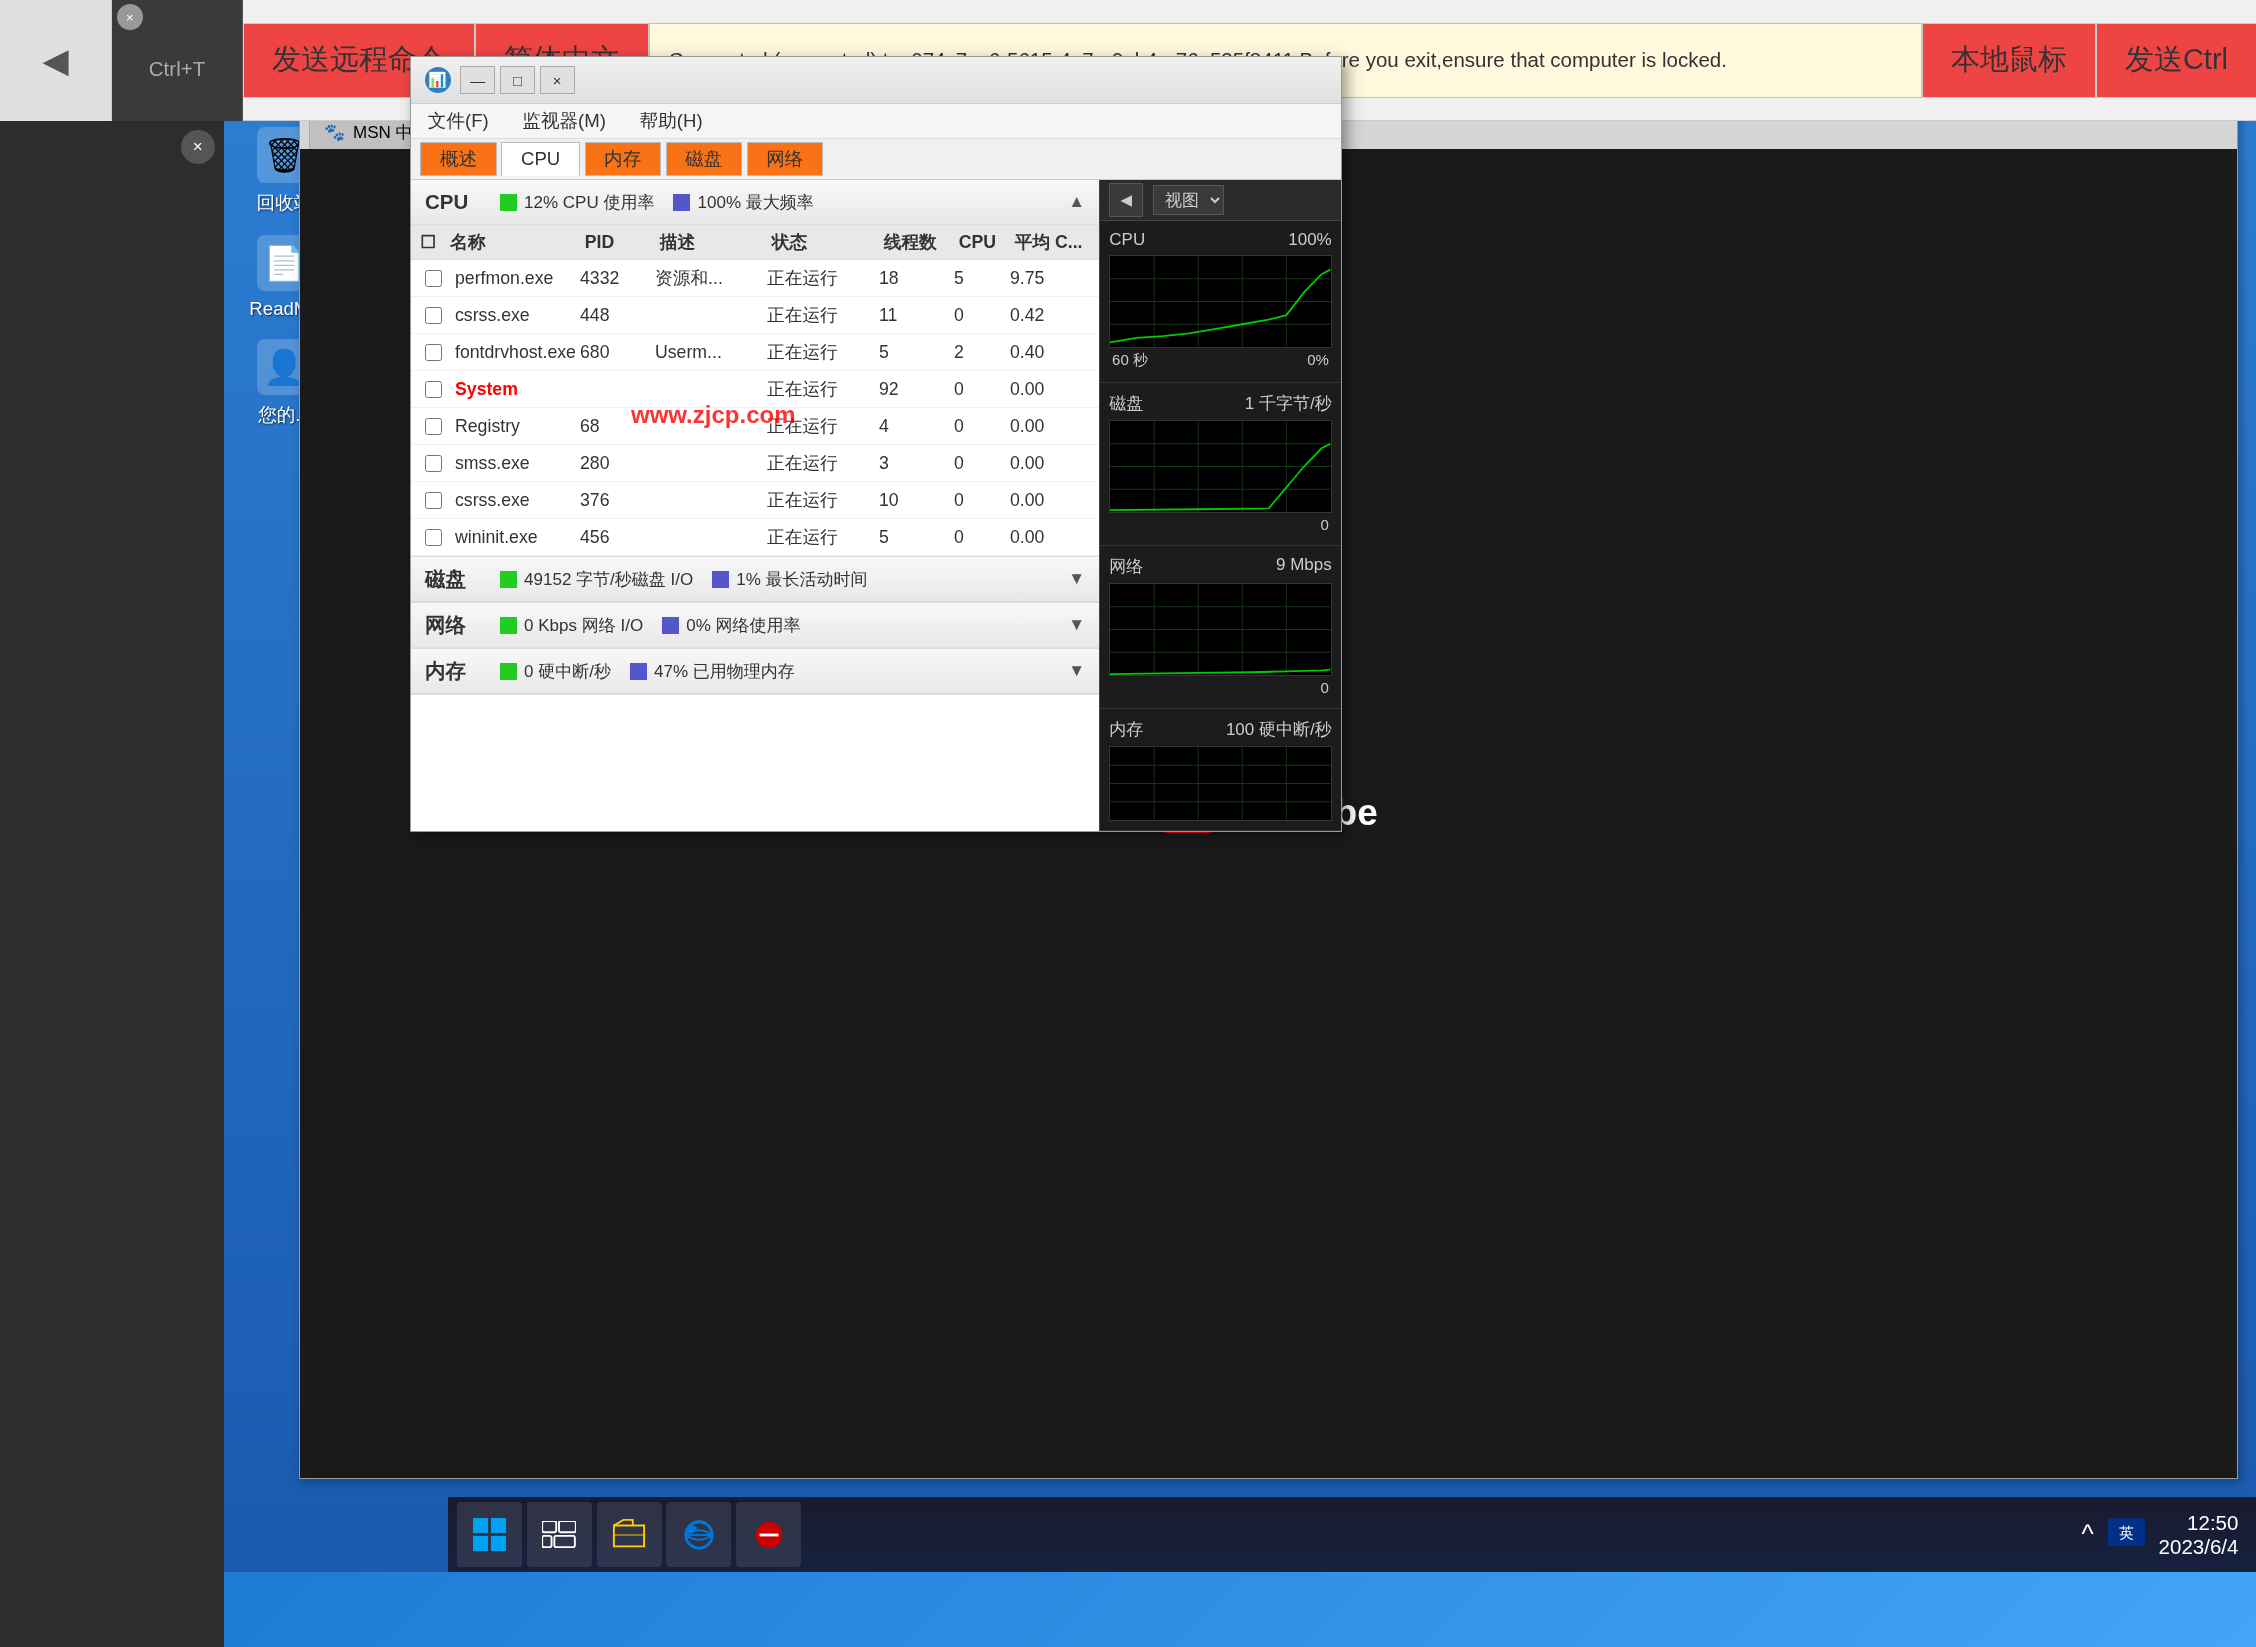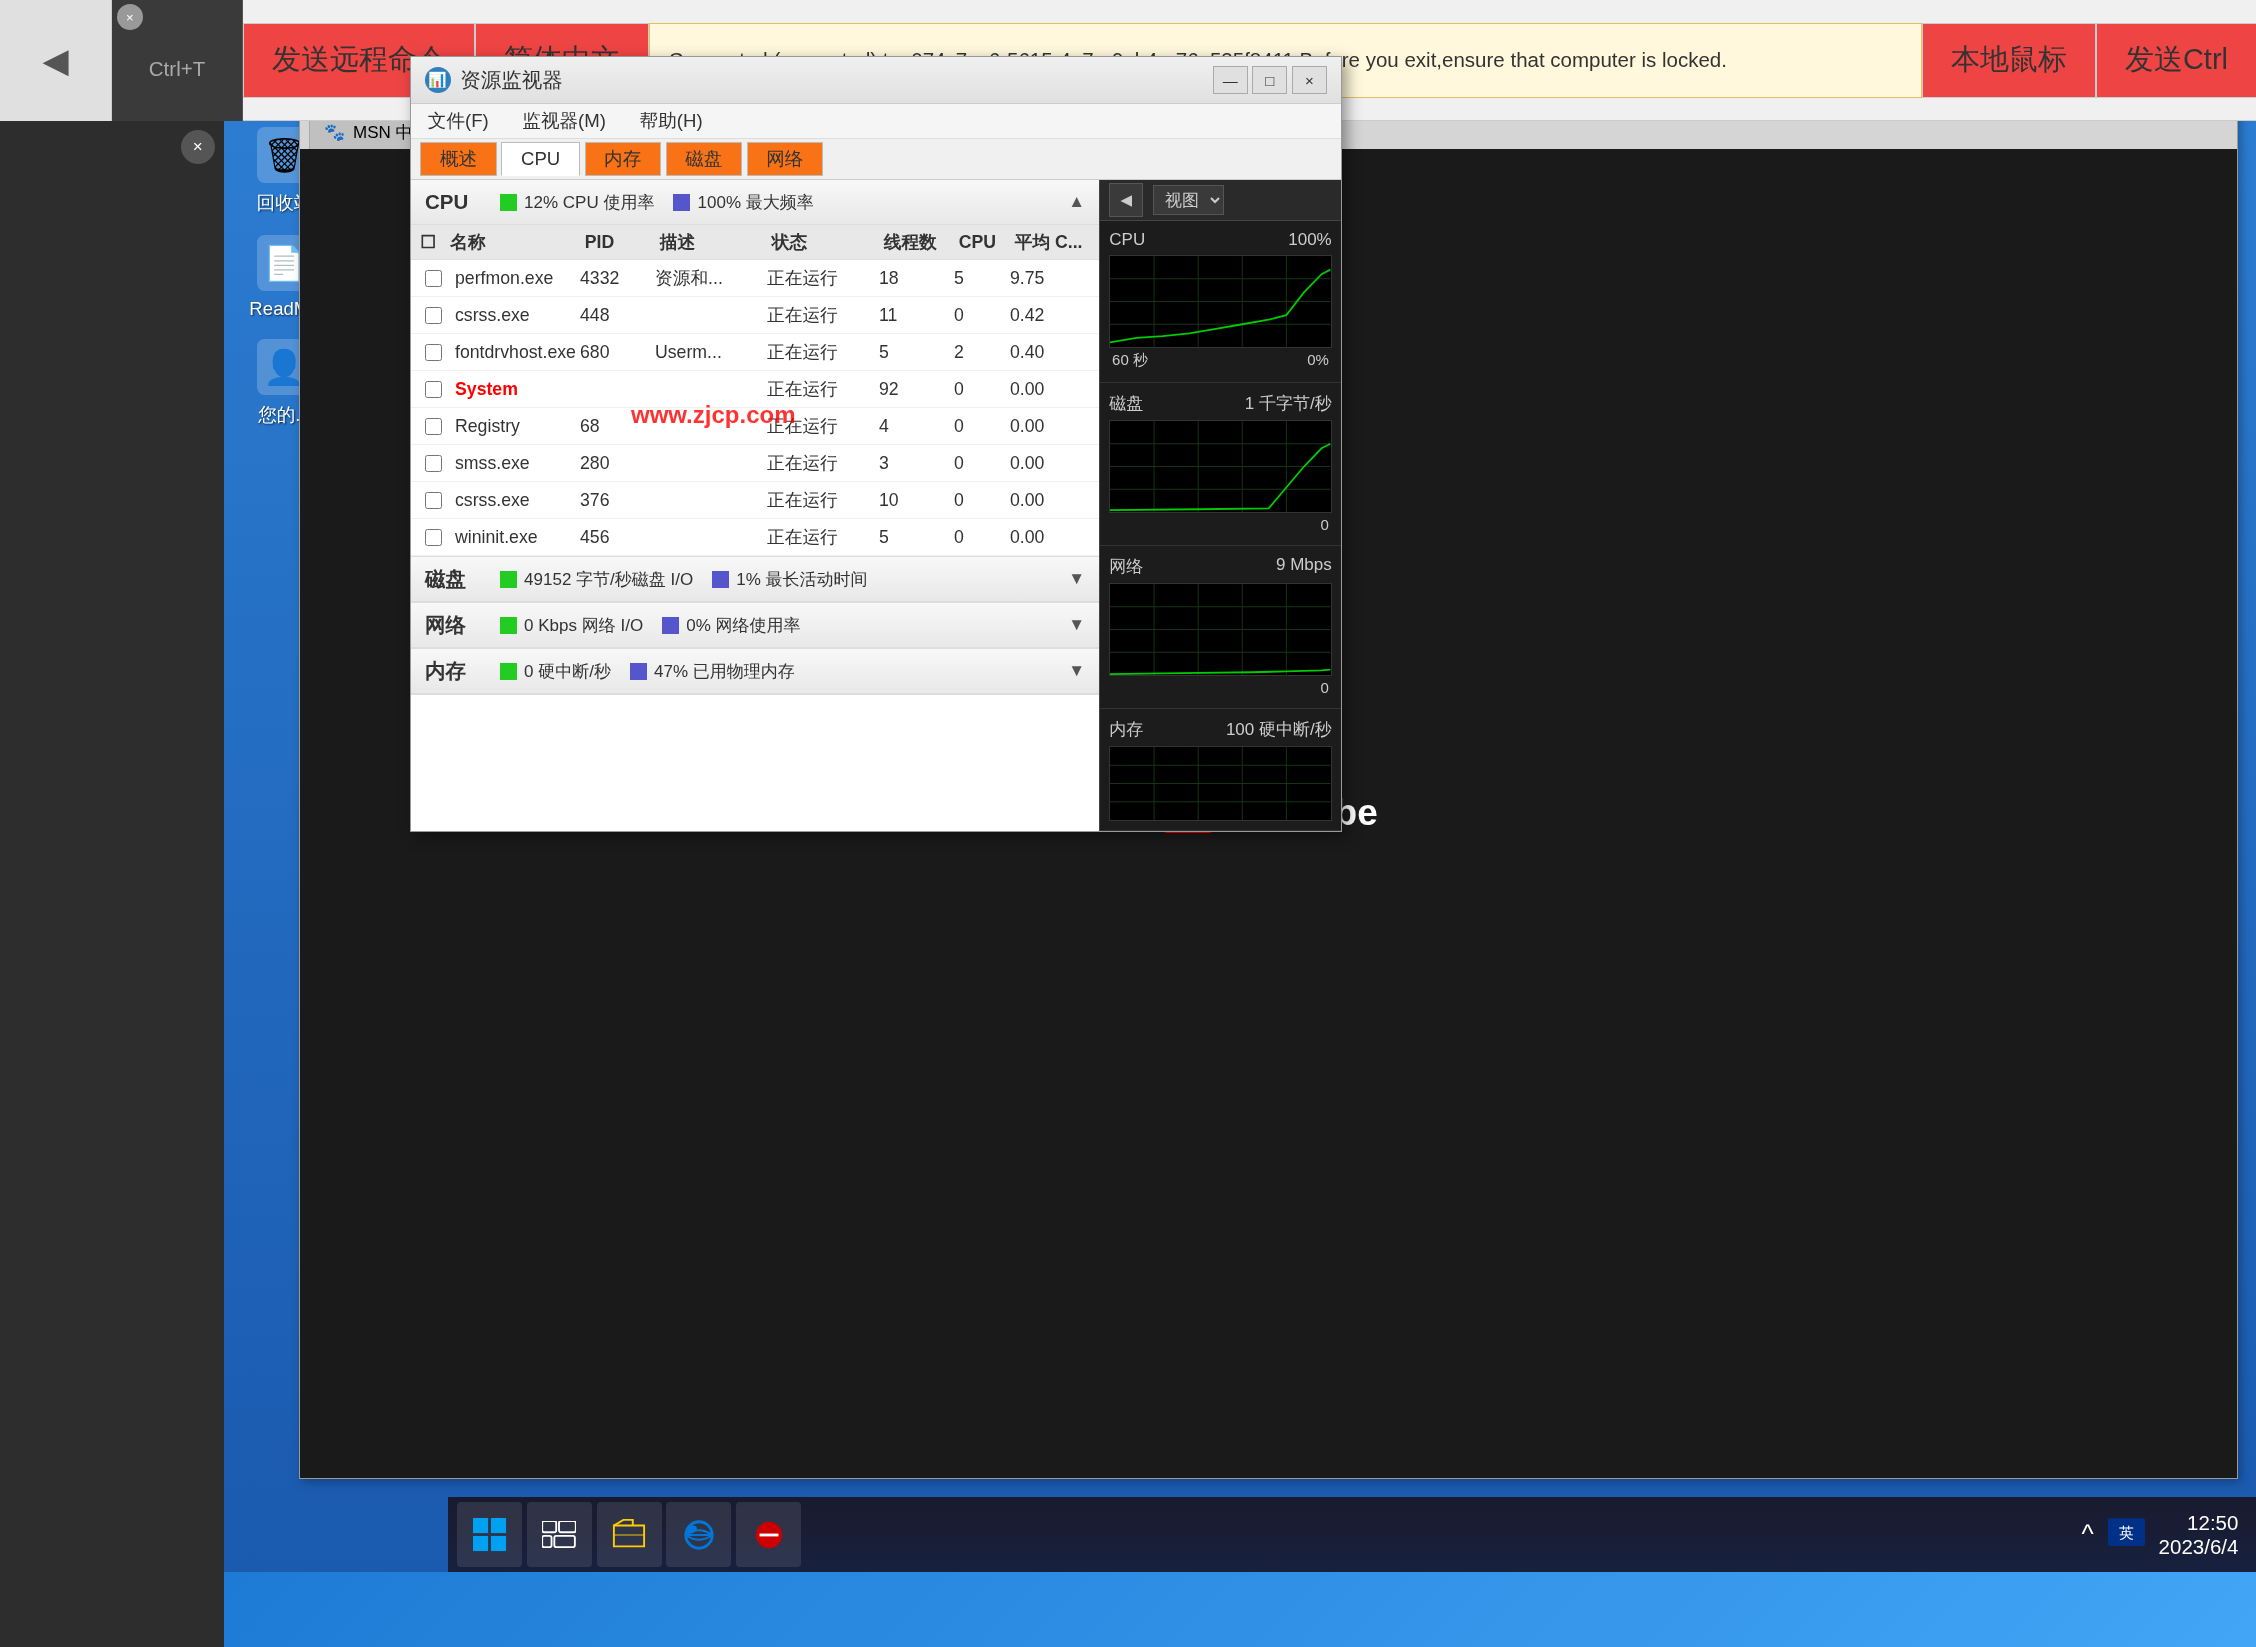--- a/index.html
+++ b/index.html
@@ -804,21 +804,20 @@
           </div>
           <span style="color:white; font-size:37px; font-weight:bold;">YouTube</span>
         </div>
       </div>
     </div>
 
     <div class="resmon-window">
 
       <div class="resmon-titlebar">
         <div class="resmon-title-icon">📊</div>
-        <span class="resmon-title-text">资源监视器</span>
         <div class="resmon-win-btns">
           <button class="resmon-win-btn">—</button>
           <button class="resmon-win-btn">□</button>
           <button class="resmon-win-btn close">×</button>
         </div>
       </div>
 
       <div class="resmon-menubar">
         <span class="resmon-menu-item">文件(F)</span>
         <span class="resmon-menu-item">监视器(M)</span>

